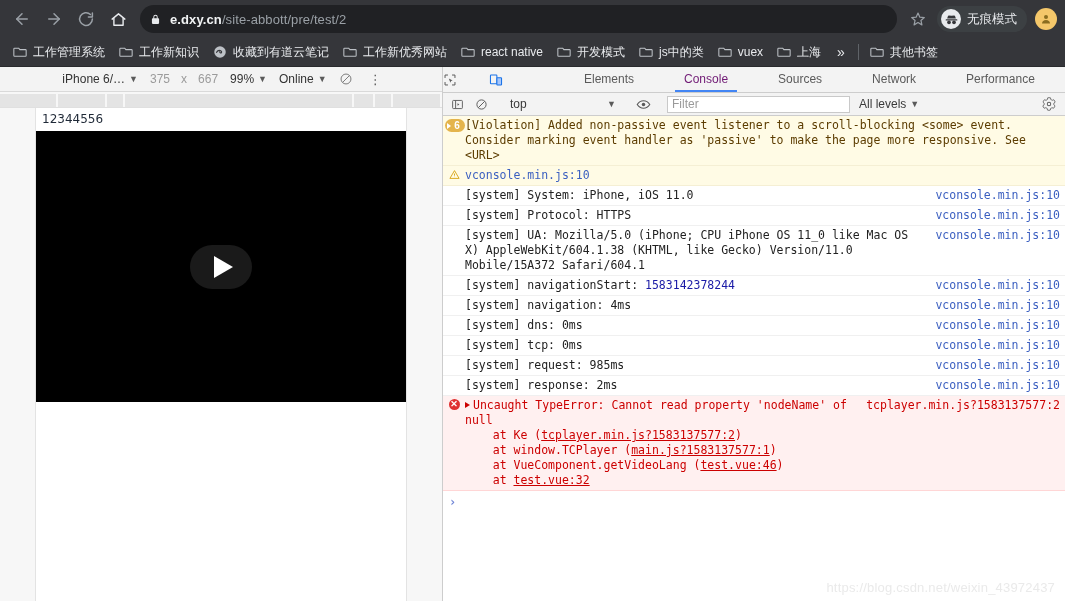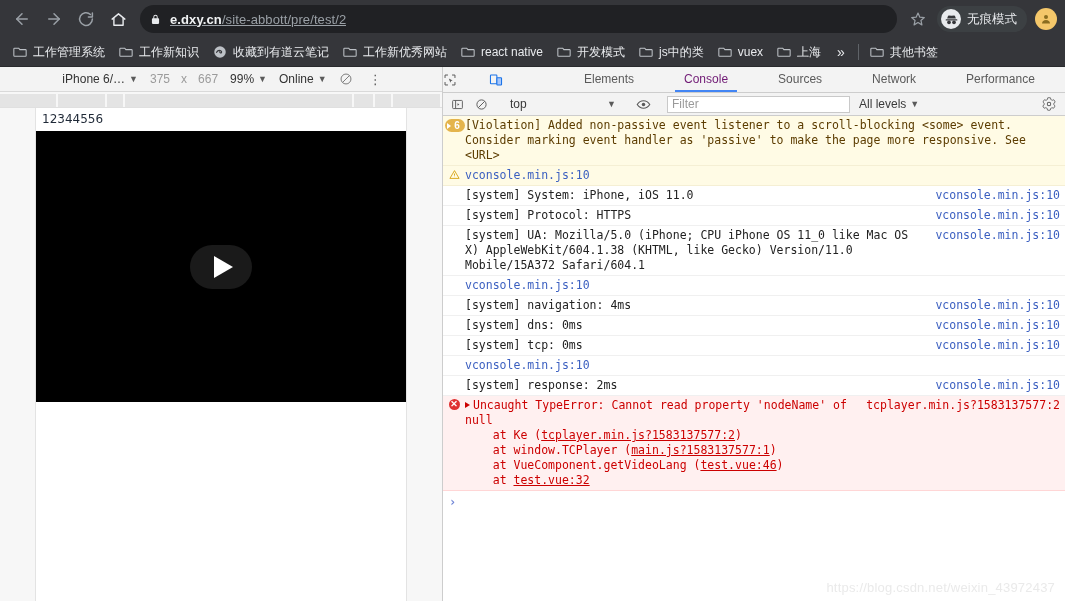--- a/index.html
+++ b/index.html
@@ -39,21 +39,20 @@
     min-width: 0;
   }
   .lock-icon { color: #e8eaed; margin-right: 9px; display: flex; }
   .url-text {
     font-size: 13px;
     color: #9aa0a6;
     white-space: nowrap;
     overflow: hidden;
     text-overflow: ellipsis;
     letter-spacing: 0.1px;
-    text-decoration: underline;
   }
   .url-text .host { color: #f1f3f4; font-weight: bold; }
   .star-btn { width: 26px; height: 26px; display:flex; align-items:center; justify-content:center; color:#9aa0a6; margin-right: 6px;}
   .incognito-pill {
     height: 26px;
     background: #3c4043;
     border-radius: 13px;
     display: flex; align-items: center;
     padding: 0 10px 0 4px;
     margin-right: 8px;
@@ -700,20 +699,21 @@
       </div>
 
       <div class="msg info">
         <div class="msg-gutter"></div>
         <div class="msg-text">[system] UA: Mozilla/5.0 (iPhone; CPU iPhone OS 11_0 like Mac OS X) AppleWebKit/604.1.38 (KHTML, like Gecko) Version/11.0 Mobile/15A372 Safari/604.1</div>
         <div class="msg-src">vconsole.min.js:10</div>
       </div>
 
       <div class="msg info">
         <div class="msg-gutter"></div>
+        <div class="msg-text"><span>[system] navigationStart: </span><span class="num-blue">1583142378244</span></div>
         <div class="msg-src">vconsole.min.js:10</div>
       </div>
 
       <div class="msg info">
         <div class="msg-gutter"></div>
         <div class="msg-text">[system] navigation: 4ms</div>
         <div class="msg-src">vconsole.min.js:10</div>
       </div>
 
       <div class="msg info">
@@ -723,20 +723,21 @@
       </div>
 
       <div class="msg info">
         <div class="msg-gutter"></div>
         <div class="msg-text">[system] tcp: 0ms</div>
         <div class="msg-src">vconsole.min.js:10</div>
       </div>
 
       <div class="msg info">
         <div class="msg-gutter"></div>
+        <div class="msg-text">[system] request: 985ms</div>
         <div class="msg-src">vconsole.min.js:10</div>
       </div>
 
       <div class="msg info">
         <div class="msg-gutter"></div>
         <div class="msg-text">[system] response: 2ms</div>
         <div class="msg-src">vconsole.min.js:10</div>
       </div>
 
       <div class="msg error">

